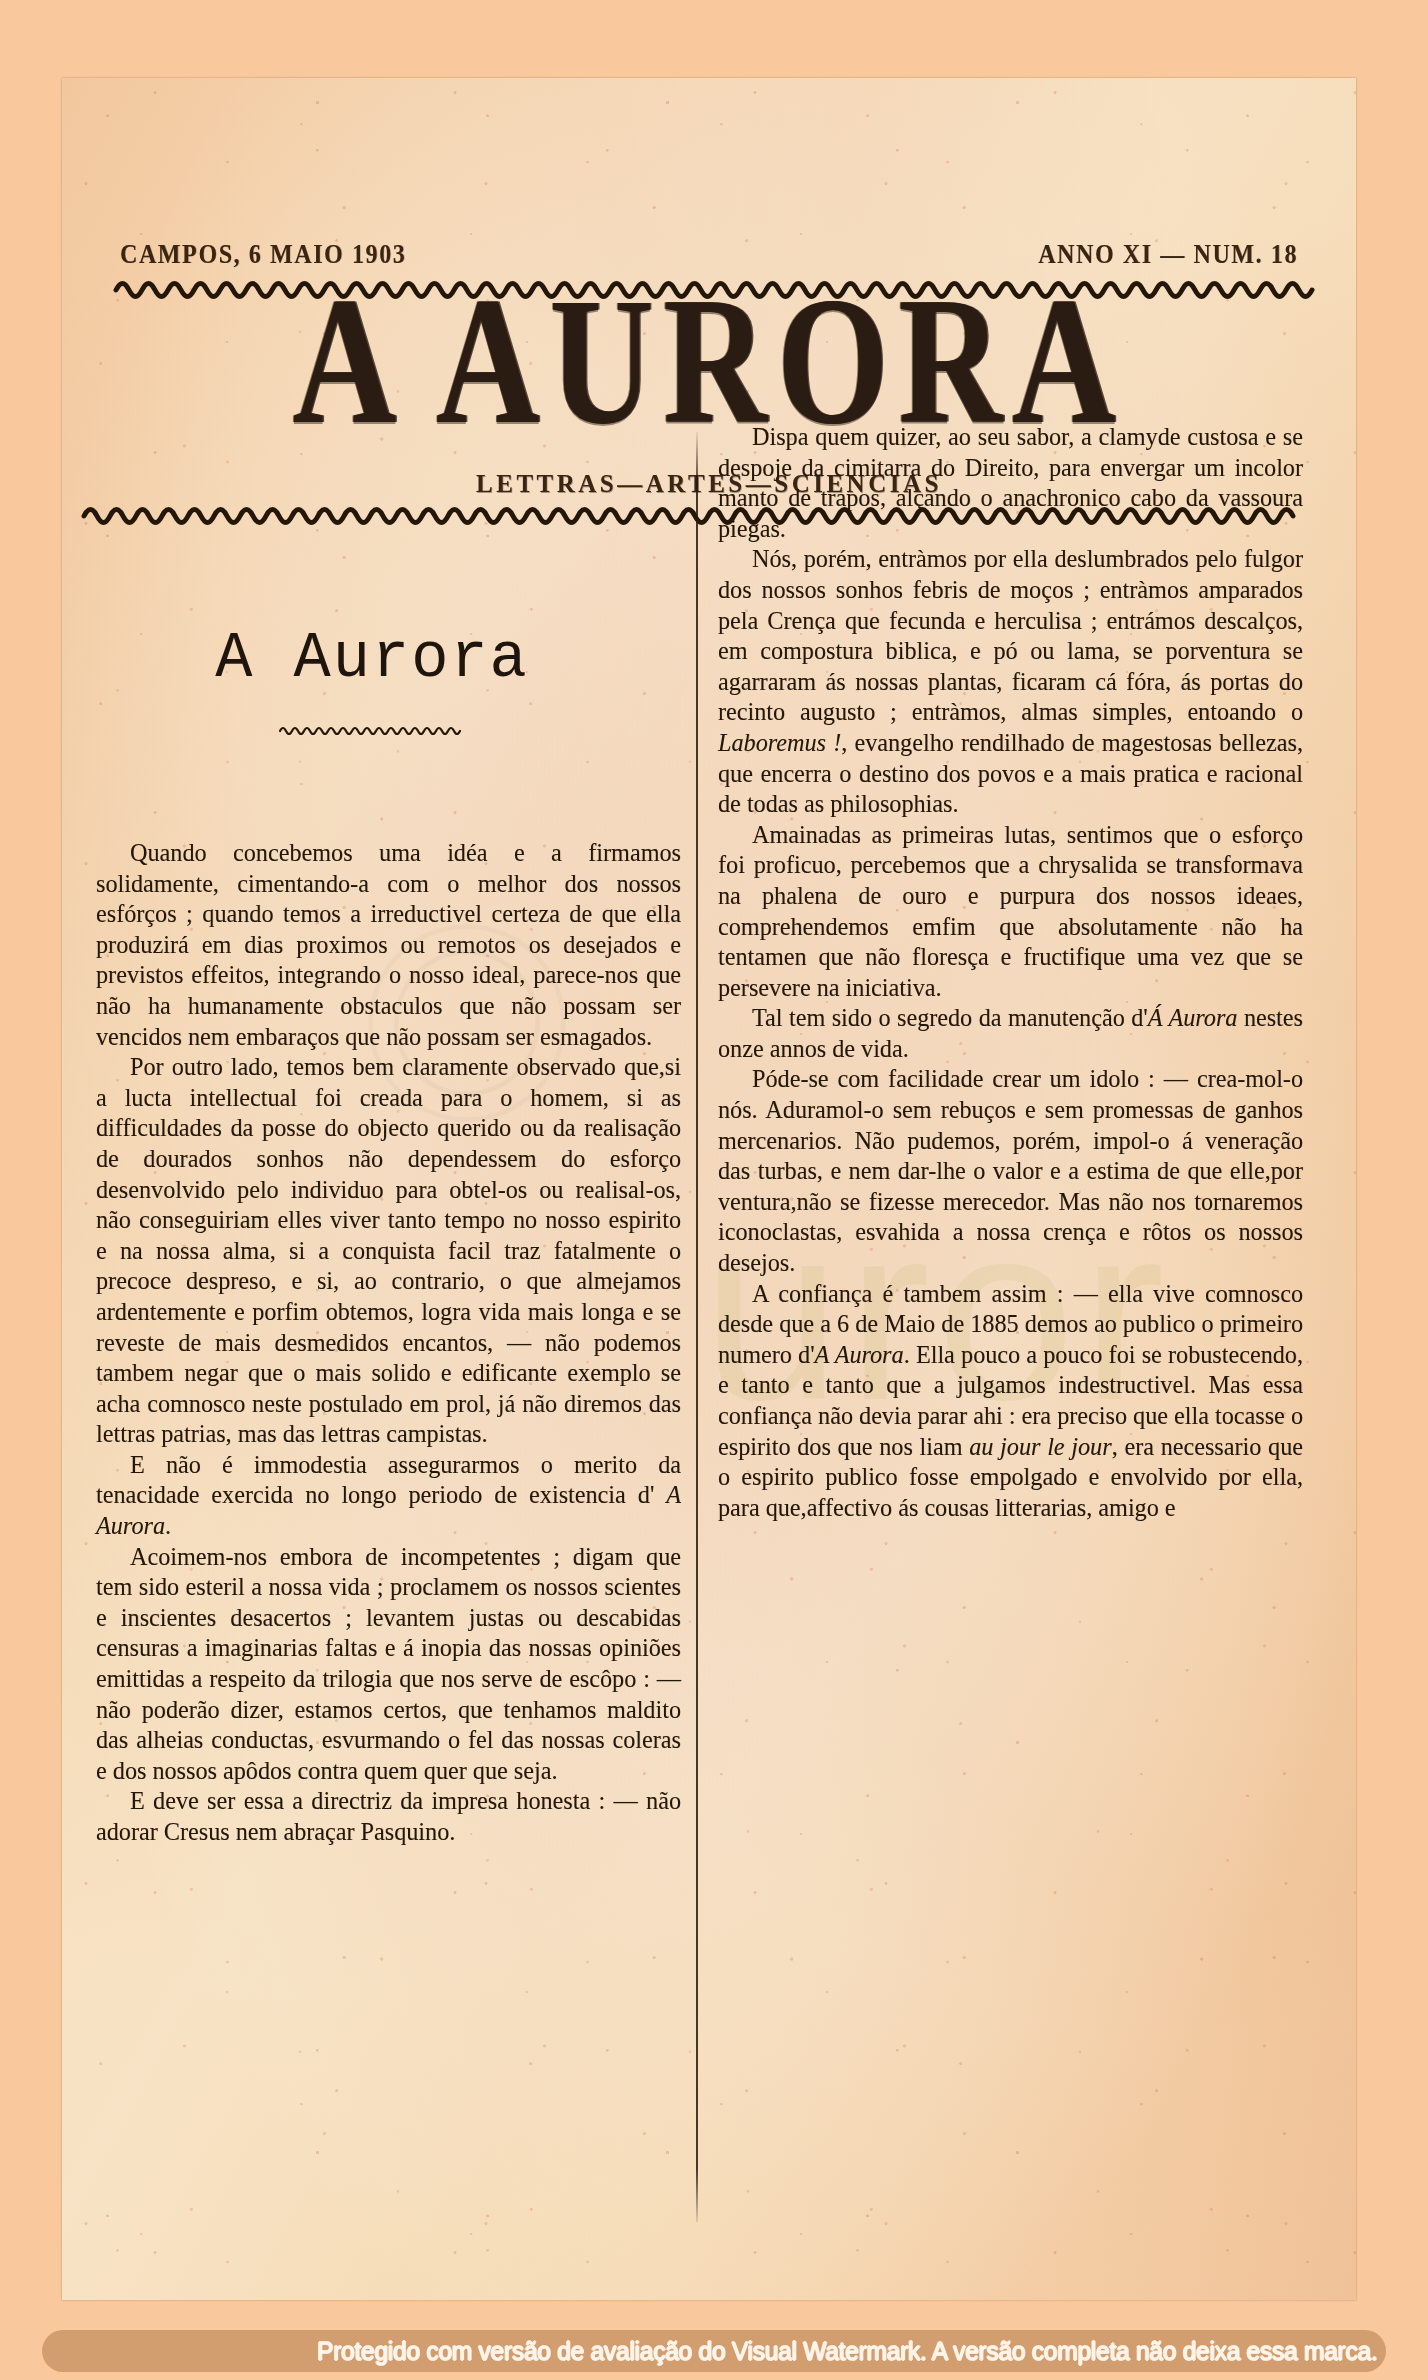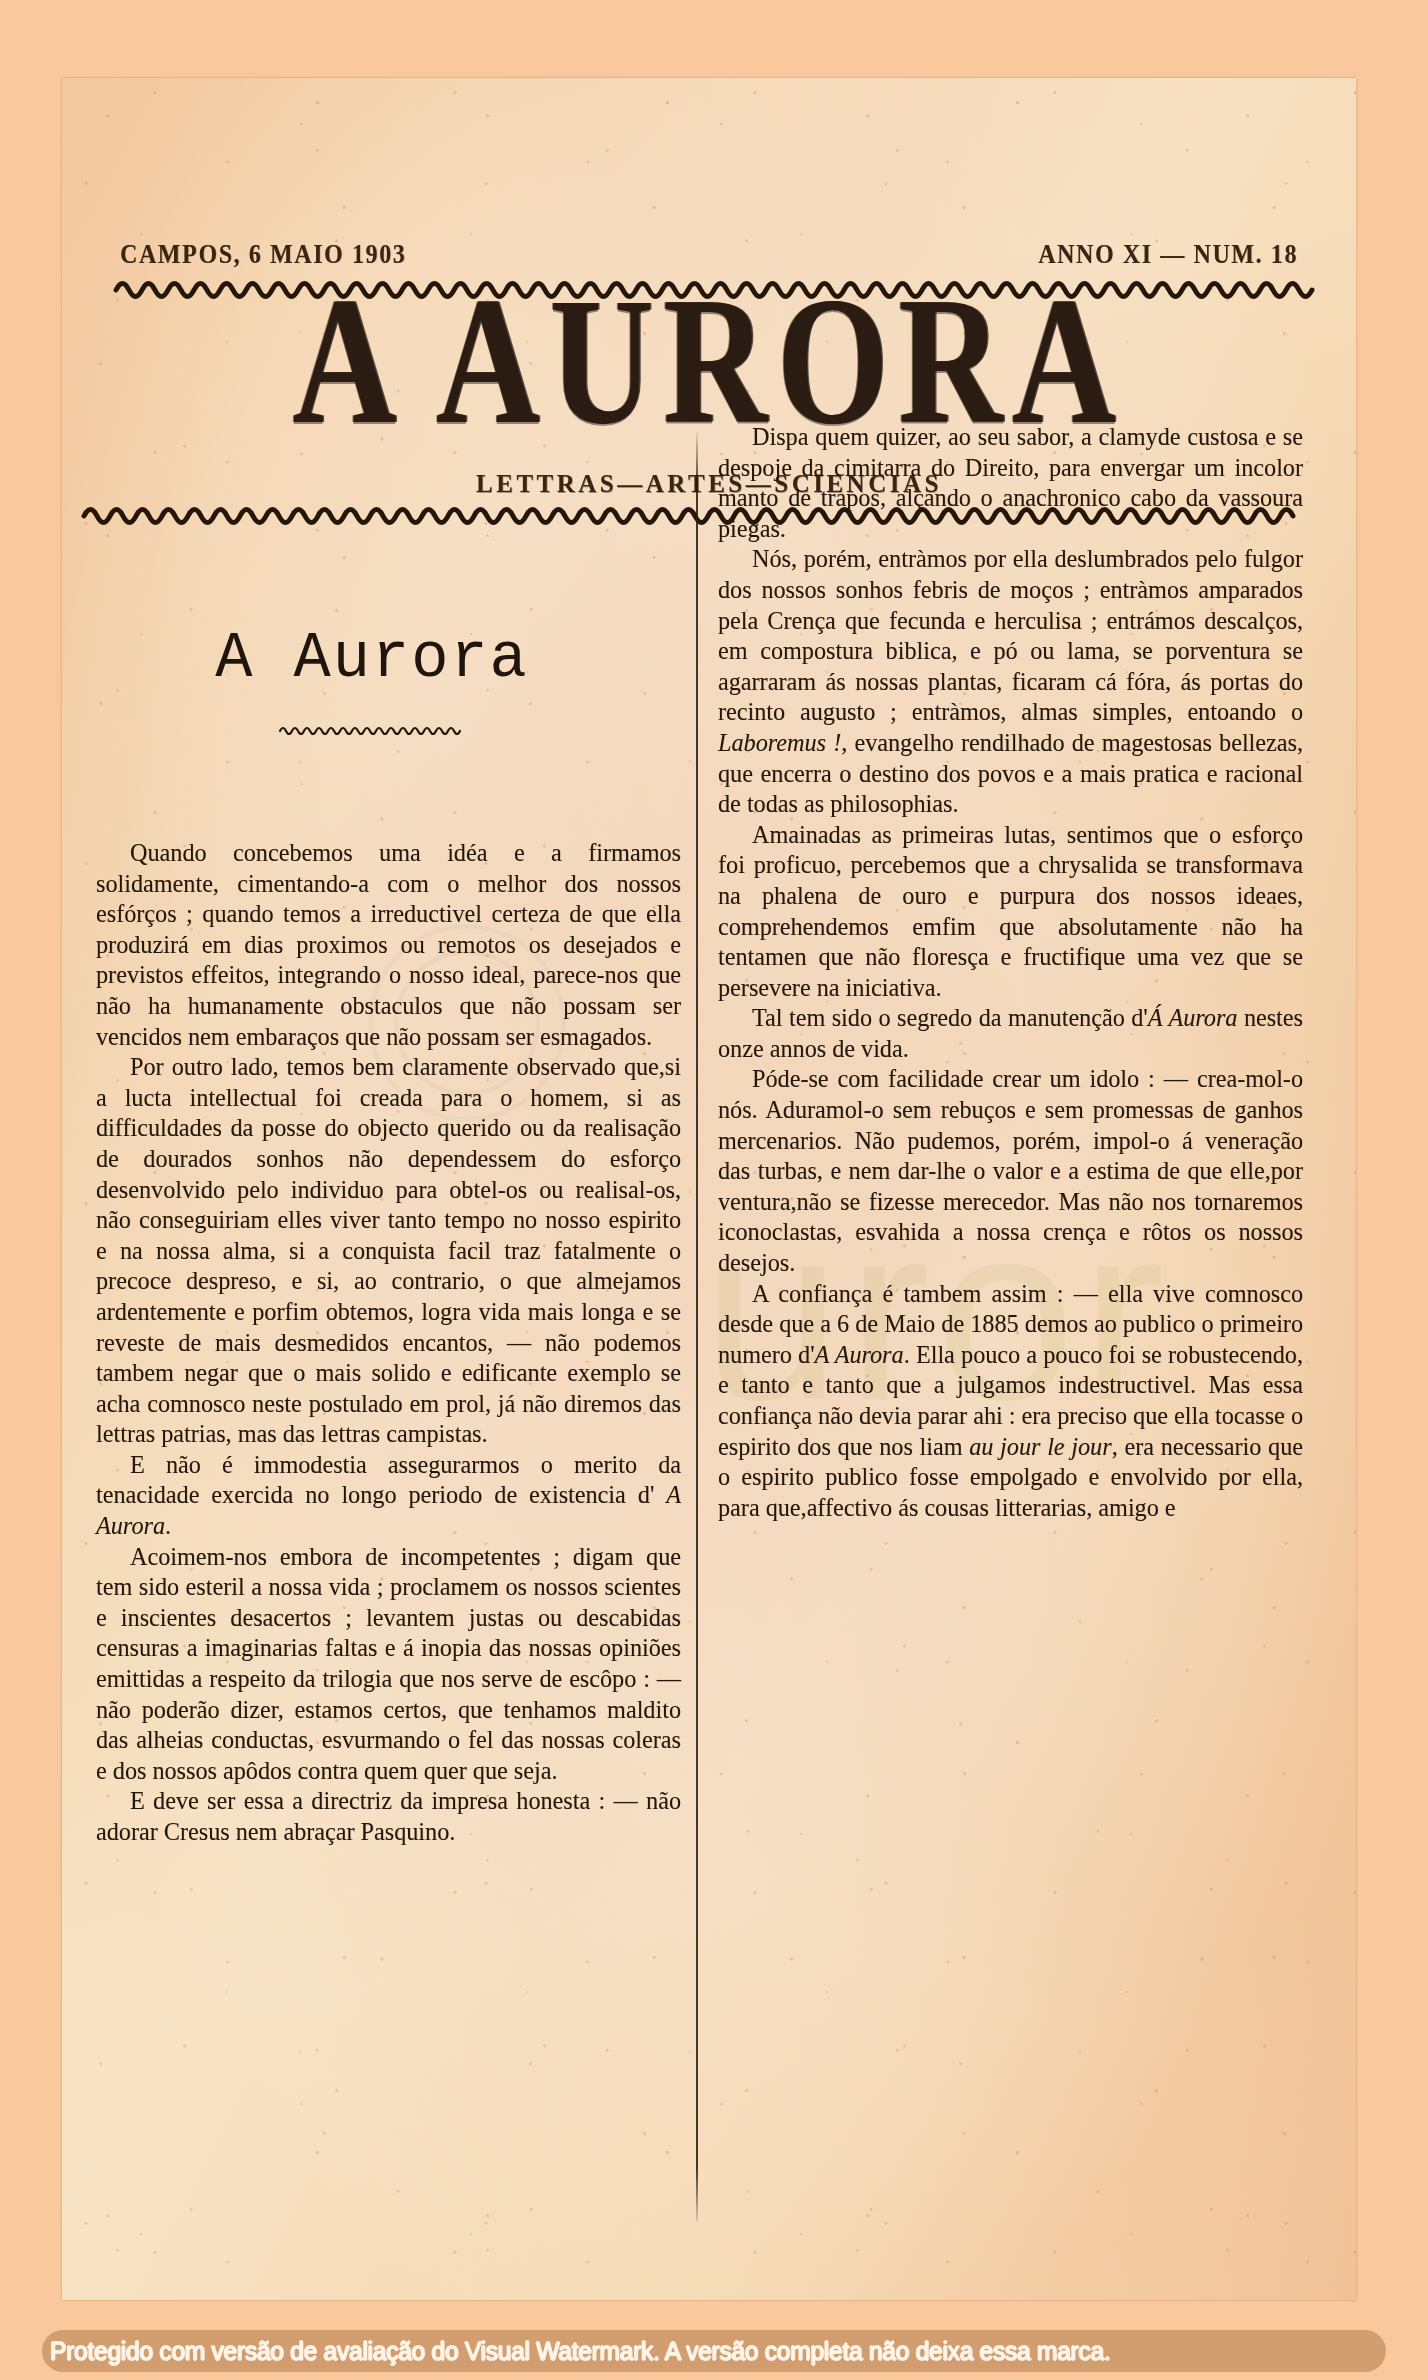--- a/index.html
+++ b/index.html
@@ -137,21 +137,21 @@
   }
 
   
   .col p{text-shadow:.35px .25px .15px rgba(60,38,18,.3);}
 
   
   #wm-bar{
     position:absolute;left:42px;top:2330px;
     width:1344px;height:42px;border-radius:22px;
     background:rgba(186,131,84,.62);
-    display:flex;align-items:center;justify-content:flex-start;
+    display:flex;align-items:center;justify-content:flex-end;
   }
   #wm-text{
     font-family:"Liberation Sans", sans-serif;
     font-size:25px;font-weight:400;letter-spacing:-.3px;
     color:rgba(255,240,225,.55);
     white-space:nowrap;
     transform:scaleX(.985);
     text-shadow:
       -1px 0 0 rgba(255,248,240,.85), 1px 0 0 rgba(255,248,240,.85),
       0 -1px 0 rgba(255,248,240,.85), 0 1px 0 rgba(255,248,240,.85);

